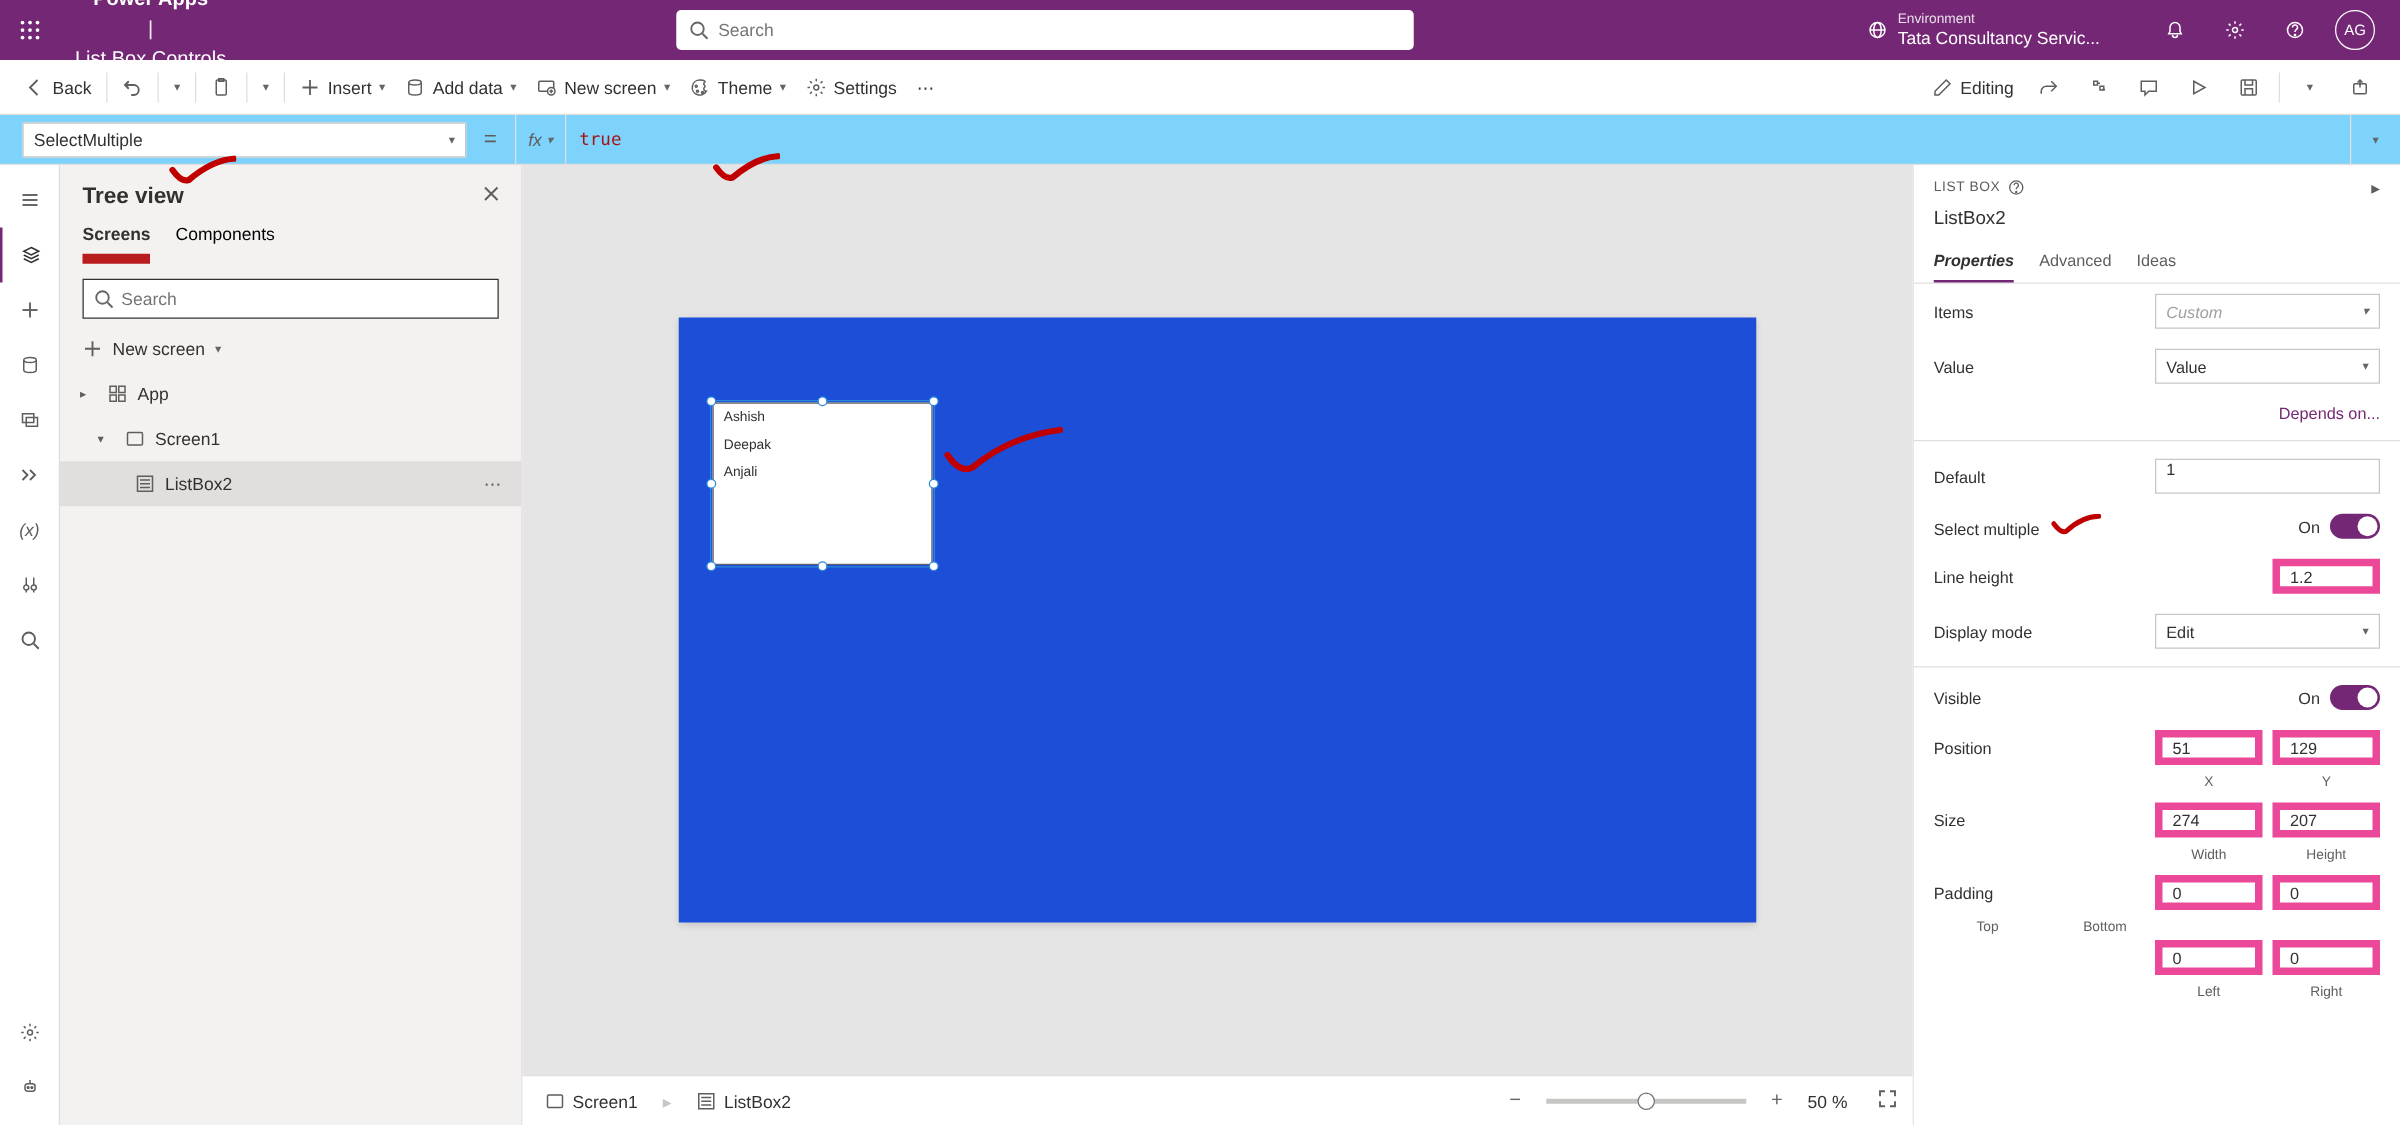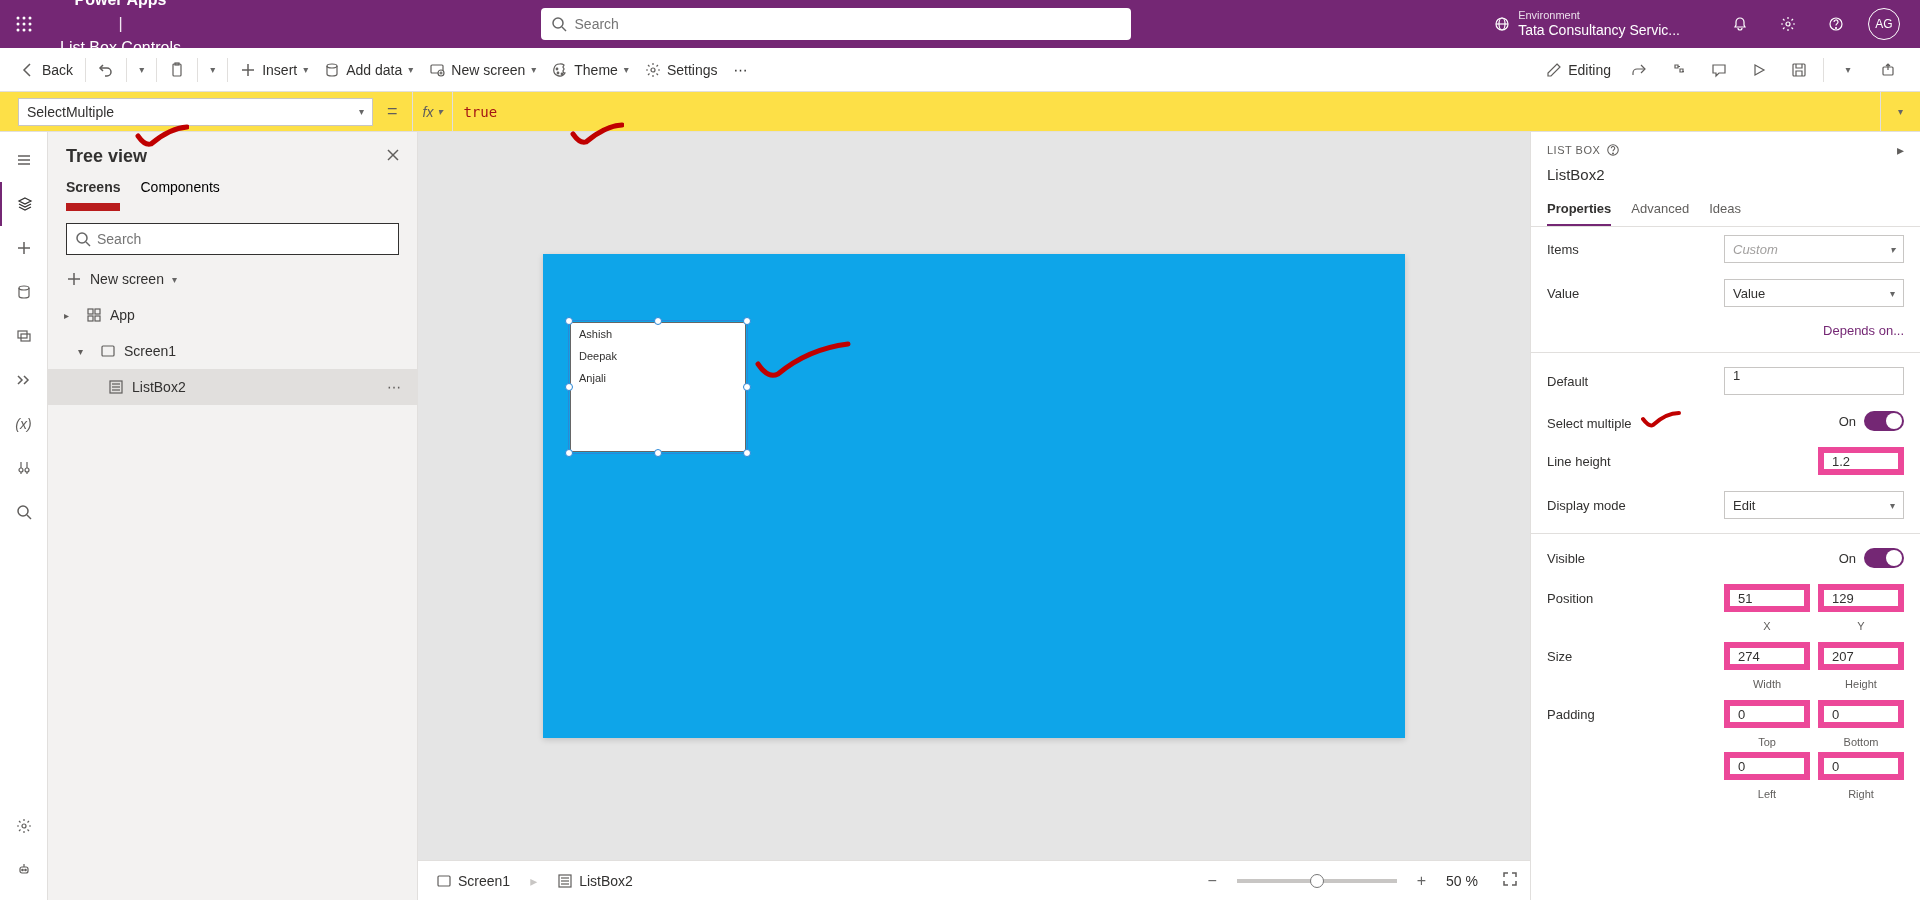--- a/index.html
+++ b/index.html
@@ -25,21 +25,21 @@
 
 .cmdbar { height: 44px; background: #fff; border-bottom: 1px solid #e1dfdd; display: flex; align-items: center; padding: 0 12px; }
 .cmd-item { display: flex; align-items: center; gap: 6px; height: 44px; padding: 0 8px; color: #323130; cursor: pointer; }
 .cmd-sep { width: 1px; height: 24px; background: #e1dfdd; margin: 0 4px; }
 .cmd-chev { font-size: 10px; color: #666; }
 .cmd-spacer { flex: 1; }
 .cmd-right { display: flex; align-items: center; gap: 0; }
 .cmd-ricon { width: 40px; height: 44px; display: flex; align-items: center; justify-content: center; color: #605e5c; }
 
 
-.fxbar { height: 40px; background: #fde047; border-bottom: 1px solid #e1dfdd; display: flex; align-items: center; padding-left: 18px; }
+.fxbar { height: 40px; background: #7dd3fc; border-bottom: 1px solid #e1dfdd; display: flex; align-items: center; padding-left: 18px; }
 .prop-dd { width: 355px; height: 28px; border: 1px solid #c8c6c4; display: flex; align-items: center; padding: 0 8px; justify-content: space-between; background: #fff; }
 .fxeq { padding: 0 14px; font-size: 18px; color: #605e5c; }
 .fx-label { display: flex; align-items: center; gap: 4px; padding: 0 10px; height: 40px; border-left: 1px solid #e1dfdd; border-right: 1px solid #e1dfdd; font-style: italic; color: #605e5c; }
 .fx-input { flex: 1; padding: 0 10px; font-family: Consolas, monospace; color: #a31515; height: 40px; display: flex; align-items: center; }
 .fx-expand { width: 40px; display: flex; align-items: center; justify-content: center; border-left: 1px solid #e1dfdd; height: 40px; }
 
 
 .main { position: absolute; top: 132px; bottom: 0; left: 0; right: 0; display: flex; }
 
 
@@ -63,21 +63,21 @@
 .tree-row.sel { background: #e1dfdd; }
 .tr-indent-1 { padding-left: 16px; }
 .tr-indent-2 { padding-left: 30px; }
 .tr-indent-3 { padding-left: 60px; }
 .tr-chev { width: 14px; font-size: 10px; color: #605e5c; }
 .tr-more { margin-left: auto; margin-right: 16px; color: #605e5c; }
 
 
 .canvas-wrap { flex: 1; background: #e5e5e5; position: relative; display: flex; flex-direction: column; }
 .canvas-stage { flex: 1; display: flex; align-items: center; justify-content: center; }
-.app-screen { width: 862px; height: 484px; background: #0ea5e9; position: relative; box-shadow: 0 2px 6px rgba(0,0,0,.15); }
+.app-screen { width: 862px; height: 484px; background: #1d4ed8; position: relative; box-shadow: 0 2px 6px rgba(0,0,0,.15); }
 .listbox-ctrl { position: absolute; left: 27px; top: 68px; width: 176px; height: 130px; border: 1px solid #666; background: #fff; font-size: 11px; }
 .lb-item { padding: 5px 8px; }
 .sel-frame { position: absolute; left: 25px; top: 66px; width: 180px; height: 134px; border: 1px solid #2b88d8; pointer-events: none; }
 .handle { position: absolute; width: 8px; height: 8px; background: #fff; border: 1px solid #2b88d8; border-radius: 50%; }
 .h-nw { left: -4px; top: -4px; } .h-n { left: 50%; top: -4px; margin-left: -4px; } .h-ne { right: -4px; top: -4px; }
 .h-w { left: -4px; top: 50%; margin-top: -4px; } .h-e { right: -4px; top: 50%; margin-top: -4px; }
 .h-sw { left: -4px; bottom: -4px; } .h-s { left: 50%; bottom: -4px; margin-left: -4px; } .h-se { right: -4px; bottom: -4px; }
 .canvas-footer { height: 40px; background: #fff; border-top: 1px solid #e1dfdd; display: flex; align-items: center; padding: 0 12px; gap: 14px; }
 .crumb { display: flex; align-items: center; gap: 6px; padding: 0 6px; }
 .crumb-sep { color: #c8c6c4; }
@@ -86,21 +86,21 @@
 .zoom-thumb { position: absolute; left: 50%; margin-left: -7px; top: -5px; width: 14px; height: 14px; background: #fff; border: 1px solid #777; border-radius: 50%; }
 .zoom-minus, .zoom-plus { color: #666; font-size: 16px; cursor: pointer; padding: 0 6px; }
 
 
 .proppanel { width: 390px; background: #fff; border-left: 1px solid #e1dfdd; display: flex; flex-direction: column; overflow-y: auto; }
 .pp-top { padding: 10px 16px 6px; display: flex; align-items: center; justify-content: space-between; }
 .pp-type { font-size: 11px; letter-spacing: .5px; color: #605e5c; display: flex; align-items: center; gap: 6px; }
 .pp-name { padding: 2px 16px 10px; font-size: 15px; }
 .pp-tabs { display: flex; gap: 20px; padding: 0 16px; border-bottom: 1px solid #e1dfdd; }
 .pp-tab { padding: 8px 0; color: #605e5c; cursor: pointer; font-size: 13px; }
-.pp-tab.active { color: #323130; font-weight: 600; border-bottom: 2px solid #742774; }
+.pp-tab.active { color: #323130; font-weight: 600; border-bottom: 2px solid #742774; font-style: italic; }
 .pp-body { flex: 1; }
 .pp-row { display: flex; align-items: center; justify-content: space-between; padding: 8px 16px; font-size: 13px; }
 .pp-dd { width: 180px; height: 28px; border: 1px solid #c8c6c4; display: flex; align-items: center; justify-content: space-between; padding: 0 8px; background: #fff; }
 .pp-dd.placeholder { color: #a19f9e; font-style: italic; }
 .pp-input { width: 180px; height: 28px; border: 1px solid #c8c6c4; padding: 0 8px; background: #fff; }
 .pp-input-sm { width: 86px; height: 28px; border: 6px solid #ec4899; padding: 0 8px; background: #fff; display: inline-flex; align-items: center; }
 .pp-link { color: #742774; cursor: pointer; }
 .pp-divider { height: 1px; background: #e1dfdd; margin: 6px 0; }
 .toggle { display: flex; align-items: center; gap: 8px; }
 .toggle-track { width: 40px; height: 20px; border-radius: 10px; background: #742774; position: relative; }
@@ -609,21 +609,21 @@
             <span class="pp-sublabel">Height</span>
           </div>
       </div>
       <div class="pp-row">
         <span>Padding</span>
         <div class="pp-pair">
           <div class="pp-input-sm">0</div>
           <div class="pp-input-sm">0</div>
         </div>
       </div>
-      <div class="pp-row" style="justify-content:flex-end;padding-top:0;padding-bottom:2px">
+      <div class="pp-row" style="justify-content:flex-start;padding-top:0;padding-bottom:2px">
         <div class="pp-pair">
             <span class="pp-sublabel">Top</span>
             <span class="pp-sublabel">Bottom</span>
           </div>
       </div>
       <div class="pp-row" style="padding-top:2px">
         <span></span>
         <div class="pp-pair">
           <div class="pp-input-sm">0</div>
           <div class="pp-input-sm">0</div>

